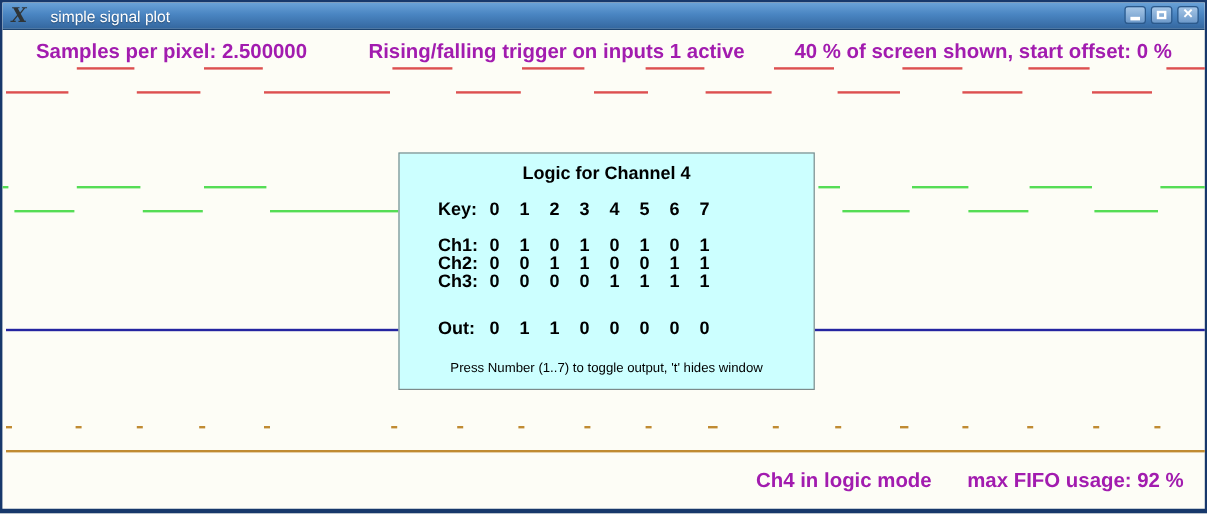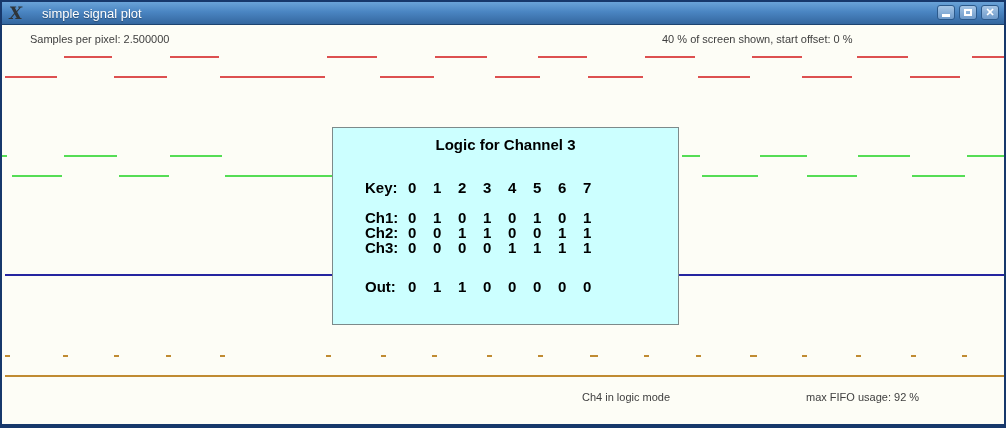--- a/index.html
+++ b/index.html
@@ -39,39 +39,39 @@
     background:linear-gradient(to bottom,#a6c6e6,#6e9aca);
     border:1px solid #2c5a8c;
     box-sizing:border-box;
     display:flex;align-items:center;justify-content:center;
     cursor:default;
   }
   .glyph-min{width:8px;height:3px;background:#ffffff;margin-top:6px;}
   .glyph-max{width:8px;height:7px;border:2px solid #ffffff;box-sizing:border-box;}
   .glyph-close{color:#ffffff;font-size:11px;font-weight:bold;line-height:1;}
   
-  .status-row{position:absolute;left:0;right:0;height:18px;color:#404040;
-    font-size:11px;font-weight:normal;white-space:nowrap;}
+  .status-row{position:absolute;left:0;right:0;height:18px;color:#a21caf;
+    font-size:17px;font-weight:bold;white-space:nowrap;}
   .status-item{position:absolute;top:0;}
   
   .plot-area{position:absolute;left:0;top:0;right:0;bottom:0;z-index:1;}
   .trace-seg{position:absolute;height:2px;}
   
   .logic-dialog{
     position:absolute;left:330px;top:125px;width:347px;height:198px;
     box-sizing:border-box;
     background:#ccffff;
     border:1px solid #7d8a8a;
     z-index:5;
     color:#000;
   }
   .logic-title{margin-top:8px;text-align:center;font-size:15px;font-weight:bold;}
   .logic-rows{margin-left:32px;}
   .lrow{display:flex;font-size:15px;font-weight:bold;line-height:15px;}
-  .lrow-key{margin-top:27px;}
+  .lrow-key{margin-top:14px;}
   .lrow-ch1{margin-top:15px;}
   .lrow-out{margin-top:24px;}
   .llabel{width:43px;}
   .lcell{width:25px;text-align:left;}
   .logic-footer{margin-top:20px;text-align:center;font-size:11px;font-weight:normal;}
 </style>
 </head>
 <body>
 
 <div class="window">
@@ -87,20 +87,21 @@
           <span class="glyph-max"></span>
         </div>
       <div class="win-btn">
           <span class="glyph-close">✕</span>
         </div>
     </div>
   </div>
 
   <div class="status-row" style="top:31px;">
     <span class="status-item" style="left:28px;">Samples per pixel: 2.500000</span>
+    <span class="status-item" style="left:305px;">Rising/falling trigger on inputs 1 active</span>
     <span class="status-item" style="left:660px;">40 % of screen shown, start offset: 0 %</span>
   </div>
 
   <div class="plot-area">
       <div class="trace-seg" style="left: 62px; width: 48px; top: 54px; background: rgb(221, 80, 80);"></div>
       <div class="trace-seg" style="left: 168px; width: 49px; top: 54px; background: rgb(221, 80, 80);"></div>
       <div class="trace-seg" style="left: 325px; width: 50px; top: 54px; background: rgb(221, 80, 80);"></div>
       <div class="trace-seg" style="left: 433px; width: 52px; top: 54px; background: rgb(221, 80, 80);"></div>
       <div class="trace-seg" style="left: 536px; width: 49px; top: 54px; background: rgb(221, 80, 80);"></div>
       <div class="trace-seg" style="left: 643px; width: 50px; top: 54px; background: rgb(221, 80, 80);"></div>
@@ -145,21 +146,21 @@
       <div class="trace-seg" style="left: 642px; width: 5px; top: 353px; background: rgb(192, 139, 50);"></div>
       <div class="trace-seg" style="left: 694px; width: 5px; top: 353px; background: rgb(192, 139, 50);"></div>
       <div class="trace-seg" style="left: 748px; width: 7px; top: 353px; background: rgb(192, 139, 50);"></div>
       <div class="trace-seg" style="left: 800px; width: 5px; top: 353px; background: rgb(192, 139, 50);"></div>
       <div class="trace-seg" style="left: 854px; width: 5px; top: 353px; background: rgb(192, 139, 50);"></div>
       <div class="trace-seg" style="left: 909px; width: 5px; top: 353px; background: rgb(192, 139, 50);"></div>
       <div class="trace-seg" style="left: 960px; width: 5px; top: 353px; background: rgb(192, 139, 50);"></div>
     </div>
 
   <div class="logic-dialog">
-    <div class="logic-title">Logic for Channel 3</div>
+    <div class="logic-title">Logic for Channel 4</div>
     <div class="logic-rows">
       <div class="lrow lrow-key">
         <span class="llabel">Key:</span>
         <span class="lcell">0</span>
         <span class="lcell">1</span>
         <span class="lcell">2</span>
         <span class="lcell">3</span>
         <span class="lcell">4</span>
         <span class="lcell">5</span>
         <span class="lcell">6</span>
@@ -203,20 +204,21 @@
         <span class="lcell">0</span>
         <span class="lcell">1</span>
         <span class="lcell">1</span>
         <span class="lcell">0</span>
         <span class="lcell">0</span>
         <span class="lcell">0</span>
         <span class="lcell">0</span>
         <span class="lcell">0</span>
       </div>
     </div>
+    <div class="logic-footer">Press Number (1..7) to toggle output, 't' hides window</div>
   </div>
 
   <div class="status-row" style="top:389px;">
-    <span class="status-item" style="left:580px;text-align:center;">Ch4 in logic mode</span>
+    <span class="status-item" style="left:628px;text-align:center;">Ch4 in logic mode</span>
     <span class="status-item" style="left:804px;">max FIFO usage: 92 %</span>
   </div>
 
 </div>
 
 </body></html>

